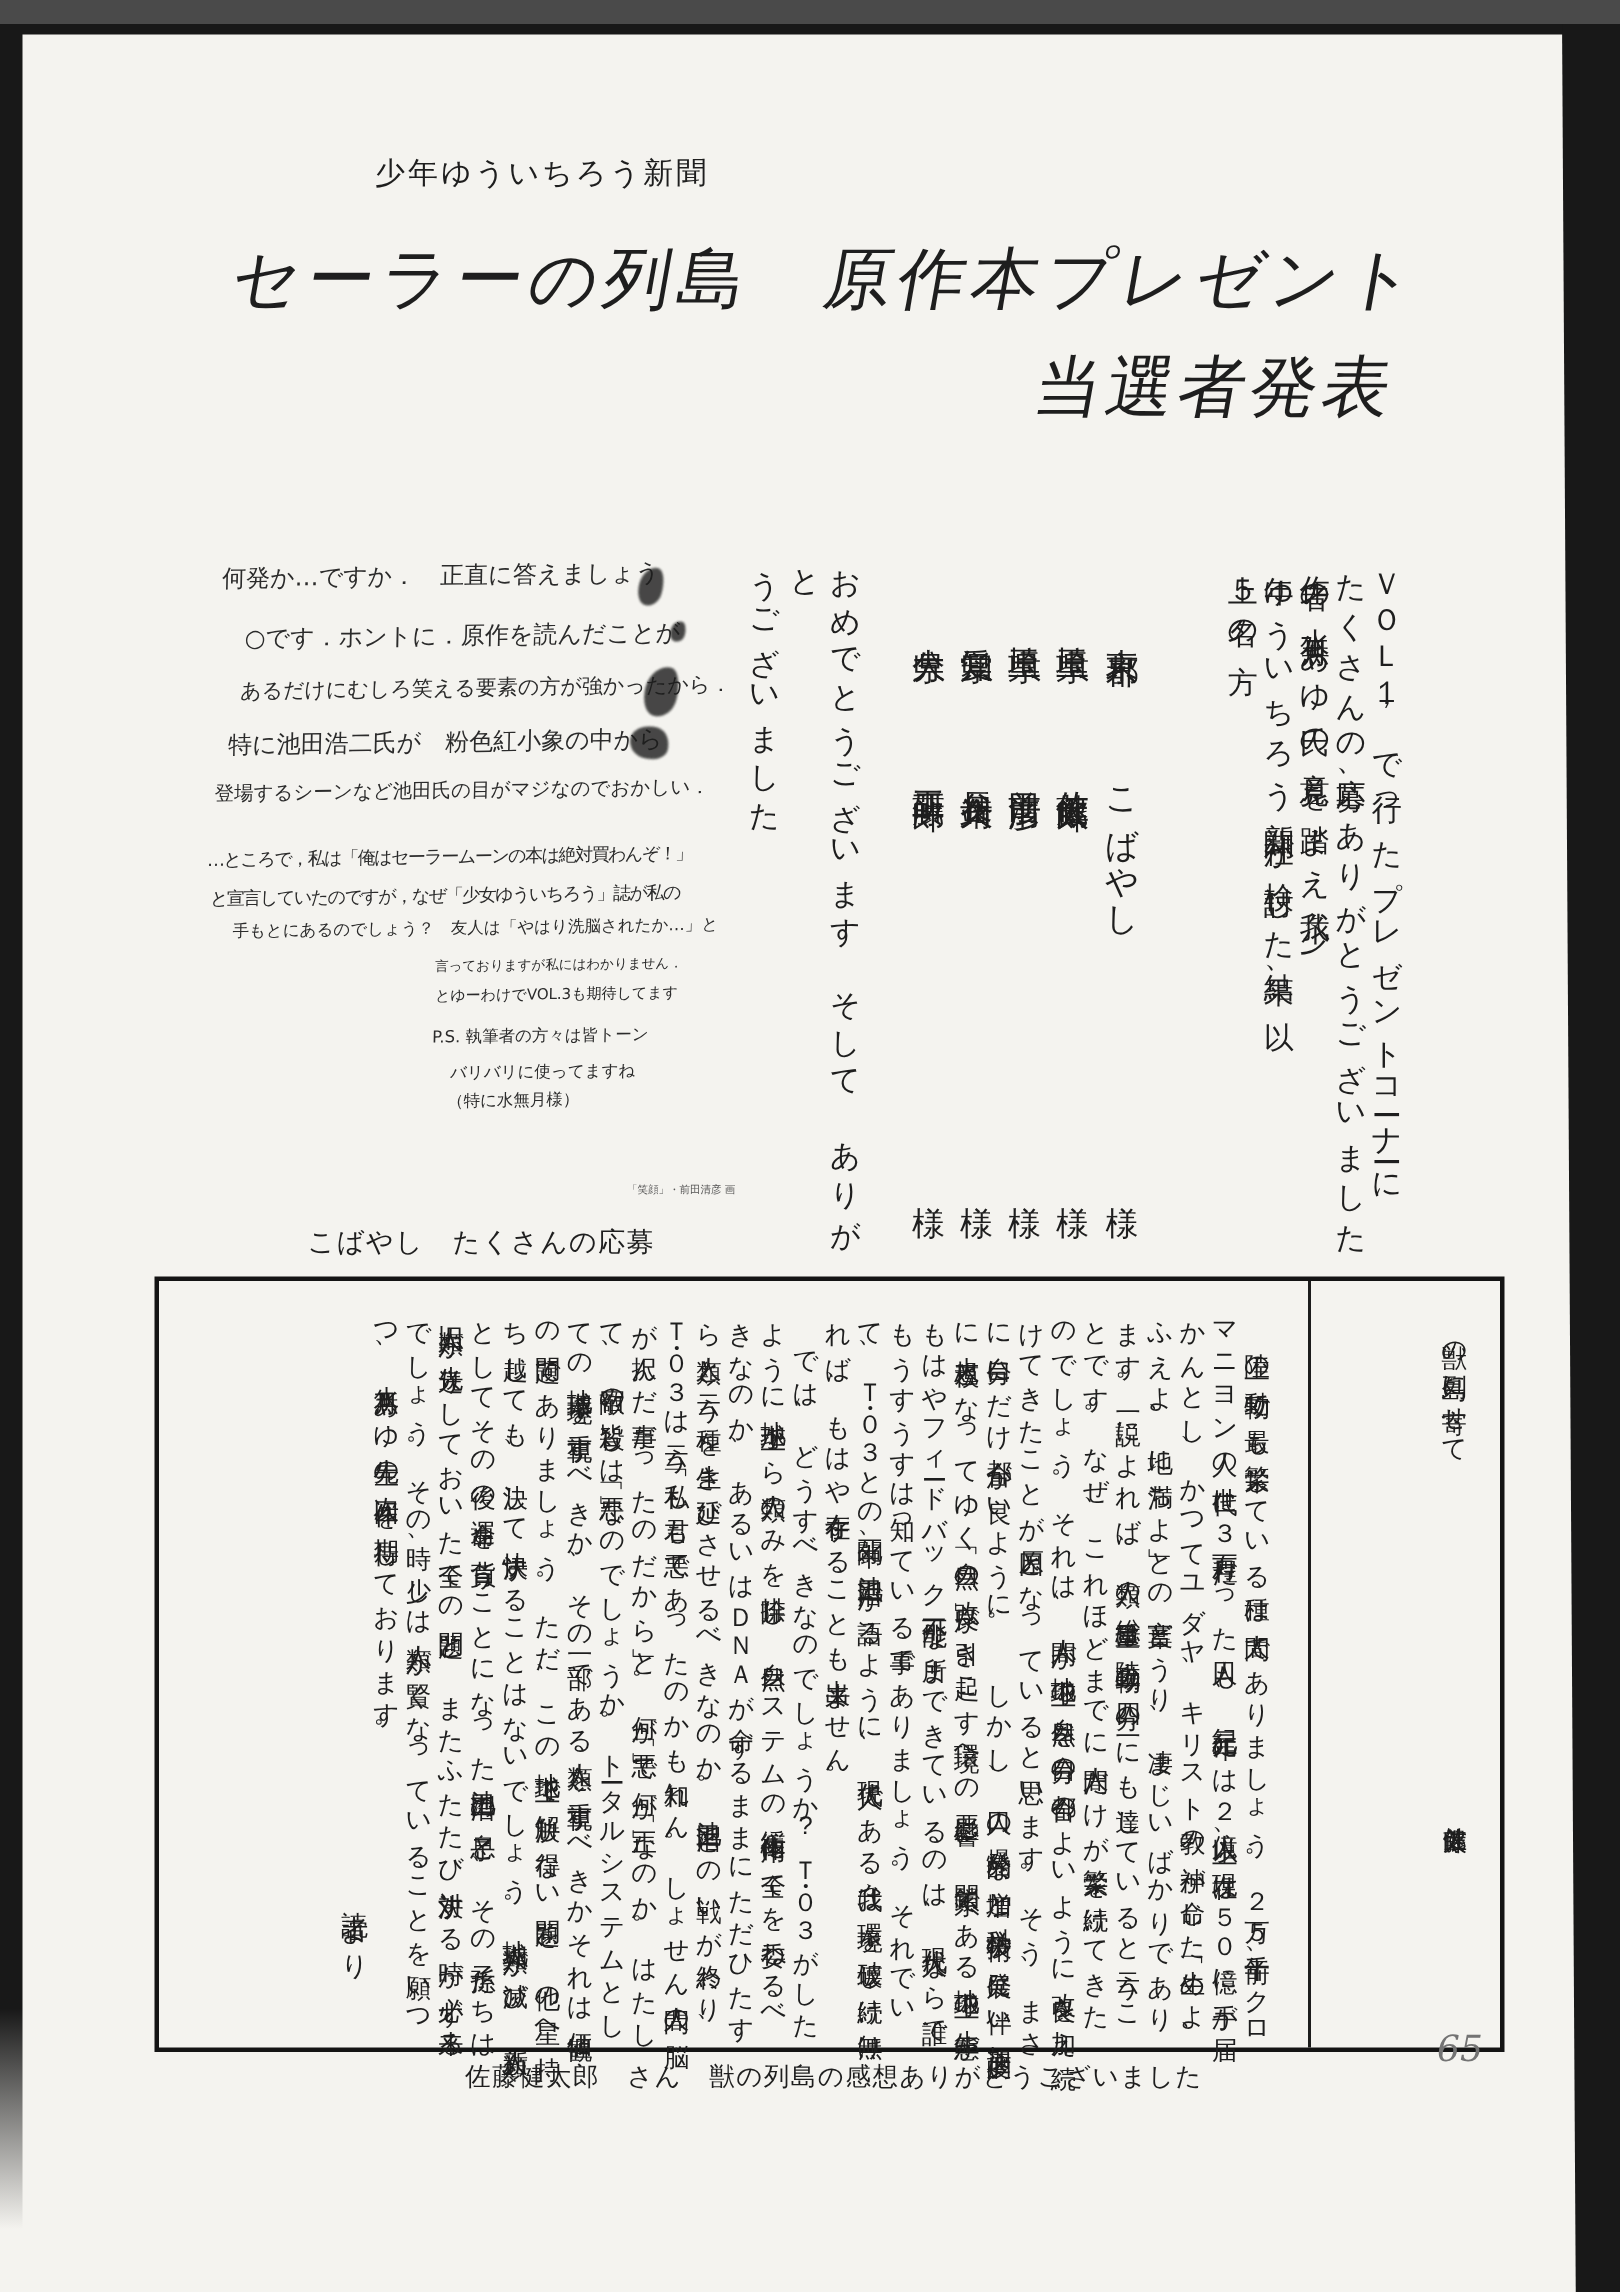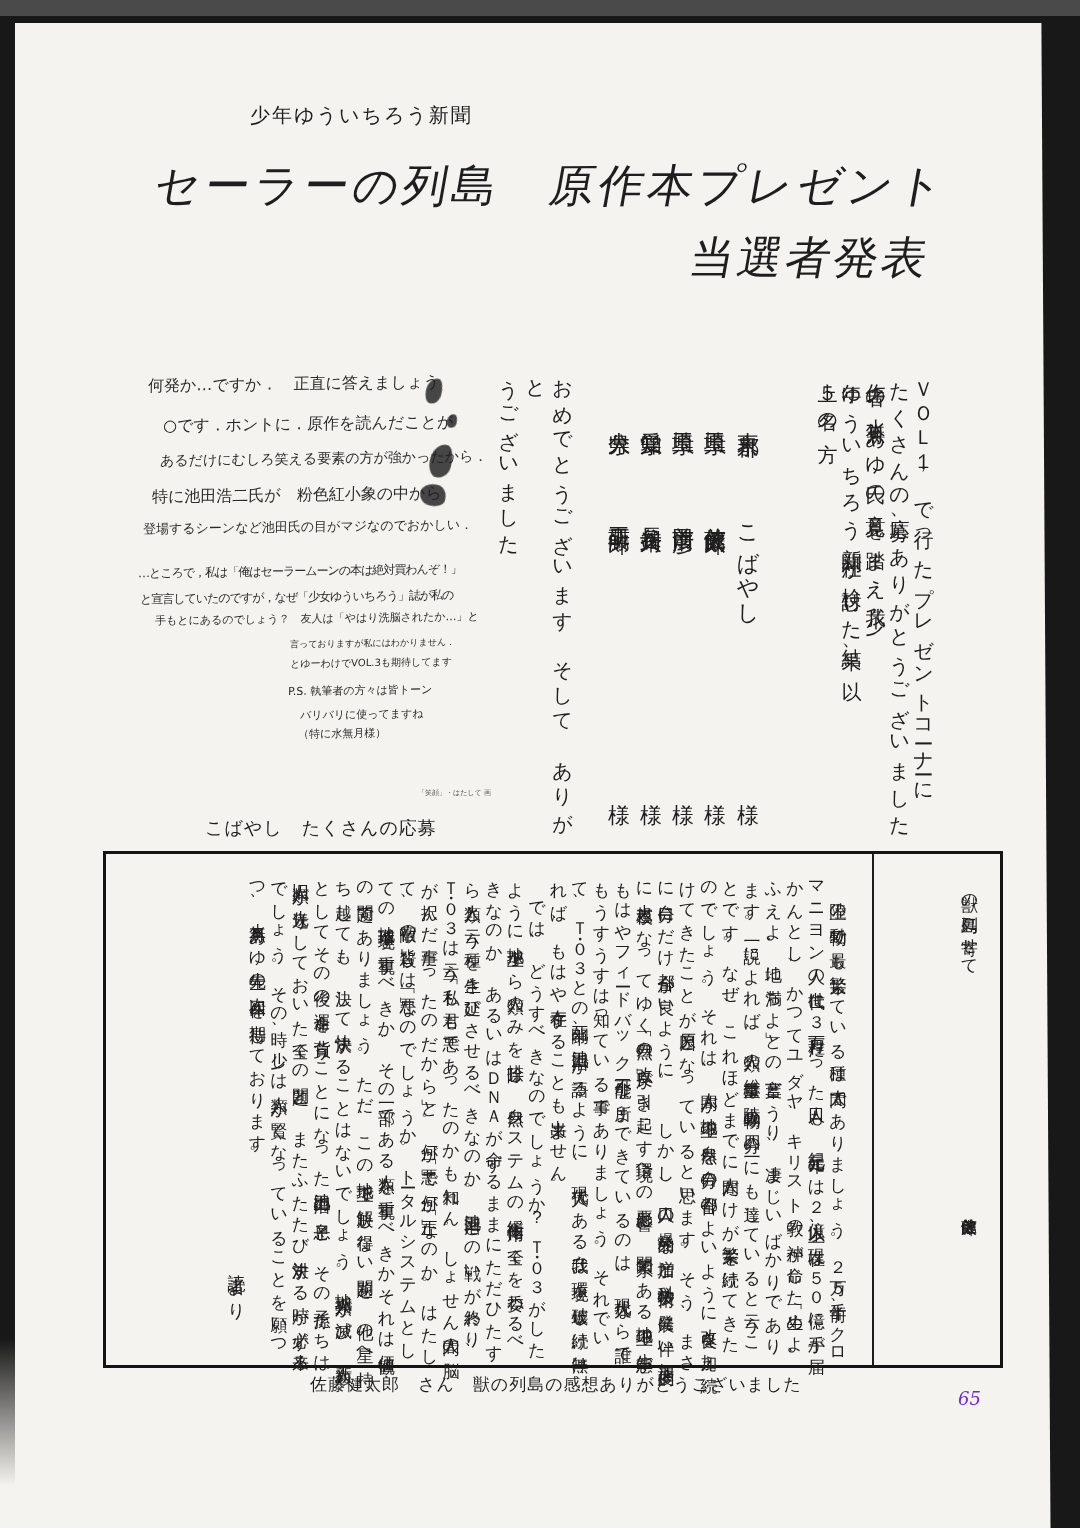--- a/index.html
+++ b/index.html
@@ -57,22 +57,22 @@
                 background:#1c1c1c; }
   .essay-title  { position:absolute; left:852px; top:28px; font-size:17px;
                   letter-spacing:1px; }
   .essay-author { position:absolute; left:852px; top:352px; font-size:16px; }
   .essay-body { position:absolute; left:12px; top:16px; width:752px; height:497px;
                 font-size:17px; line-height:21.5px; letter-spacing:2px; }
   .essay-signoff { display:block; padding-top:390px; font-size:18px;
                    letter-spacing:3px; }
   .essay-footer { left:310px; top:1357px; font-size:17px; letter-spacing:1px; }
 
-  .page-number { left:958px; top:1372px; font-size:18px; font-style:italic;
-                 font-family:"DejaVu Serif", serif; color:#6d28d9; }
+  .page-number { left:958px; top:1336px; font-size:24px; font-style:italic;
+                 font-family:"DejaVu Serif", serif; color:#737373; }
 </style>
 </head>
 <body>
 
 <div class="page">
 
   <div class="abs border-top"></div>
   <div class="abs border-left"></div>
   <div class="abs border-right"></div>
 
@@ -124,21 +124,21 @@
     <div class="hw" style="left:152px; top:469px; font-size:16px;">特に池田浩二氏が　粉色紅小象の中から</div>
     <div class="hw" style="left:143px; top:502px; font-size:13px;">登場するシーンなど池田氏の目がマジなのでおかしい．</div>
     <div class="hw" style="left:138px; top:547px; font-size:12px; letter-spacing:-1px;">…ところで，私は「俺はセーラームーンの本は絶対買わんぞ！」</div>
     <div class="hw" style="left:140px; top:573px; font-size:12px; letter-spacing:-1px;">と宣言していたのですが，なぜ「少女ゆういちろう」誌が私の</div>
     <div class="hw" style="left:155px; top:595px; font-size:11px;">手もとにあるのでしょう？　友人は「やはり洗脳されたか…」と</div>
     <div class="hw" style="left:290px; top:621px; font-size:9px;">言っておりますが私にはわかりません．</div>
     <div class="hw" style="left:290px; top:640px; font-size:10px;">とゆーわけでVOL.3も期待してます</div>
     <div class="hw" style="left:288px; top:667px; font-size:11px;">P.S. 執筆者の方々は皆トーン</div>
     <div class="hw" style="left:300px; top:691px; font-size:11px;">バリバリに使ってますね</div>
     <div class="hw" style="left:298px; top:710px; font-size:11px;">（特に水無月様）</div>
-    <div class="hw-credit" style="left:418px; top:772px;">「笑顔」・はたして 画</div>
+    <div class="hw-credit" style="left:418px; top:772px;">「笑顔」・前田清彦 画</div>
 
     <div class="blot" style="left:426px; top:362px; width:16px; height:26px;"></div>
     <div class="blot" style="left:430px; top:428px; width:22px; height:34px;"></div>
     <div class="blot" style="left:420px; top:468px; width:26px; height:22px;"></div>
     <div class="blot" style="left:447px; top:398px; width:10px; height:14px;"></div>
   </div>
   <div class="abs postcard-caption">こばやし　たくさんの応募</div>
 
   <div class="abs essay-box">
     <div class="essay-rule"></div>

